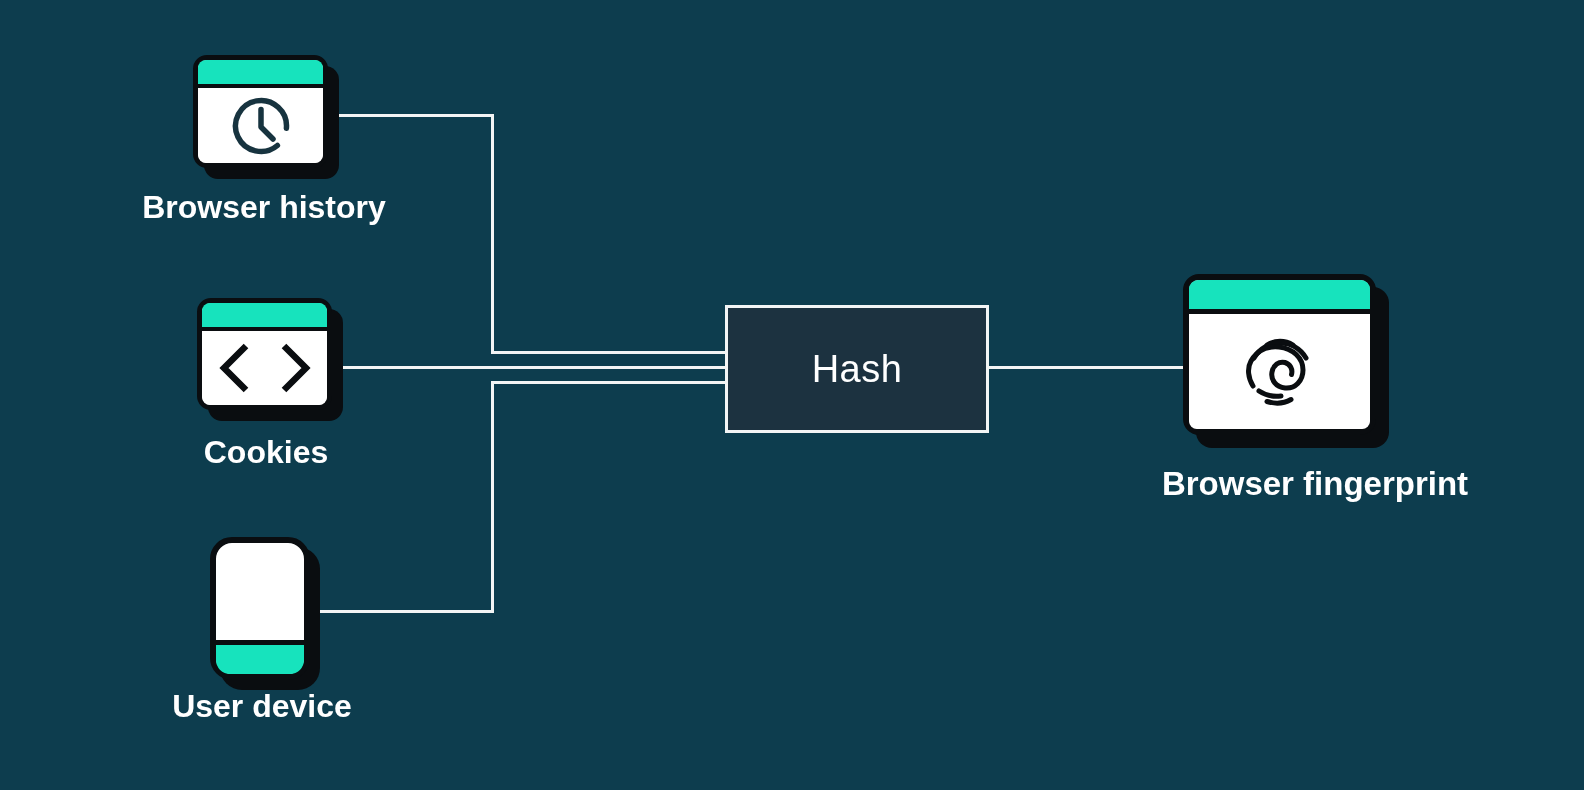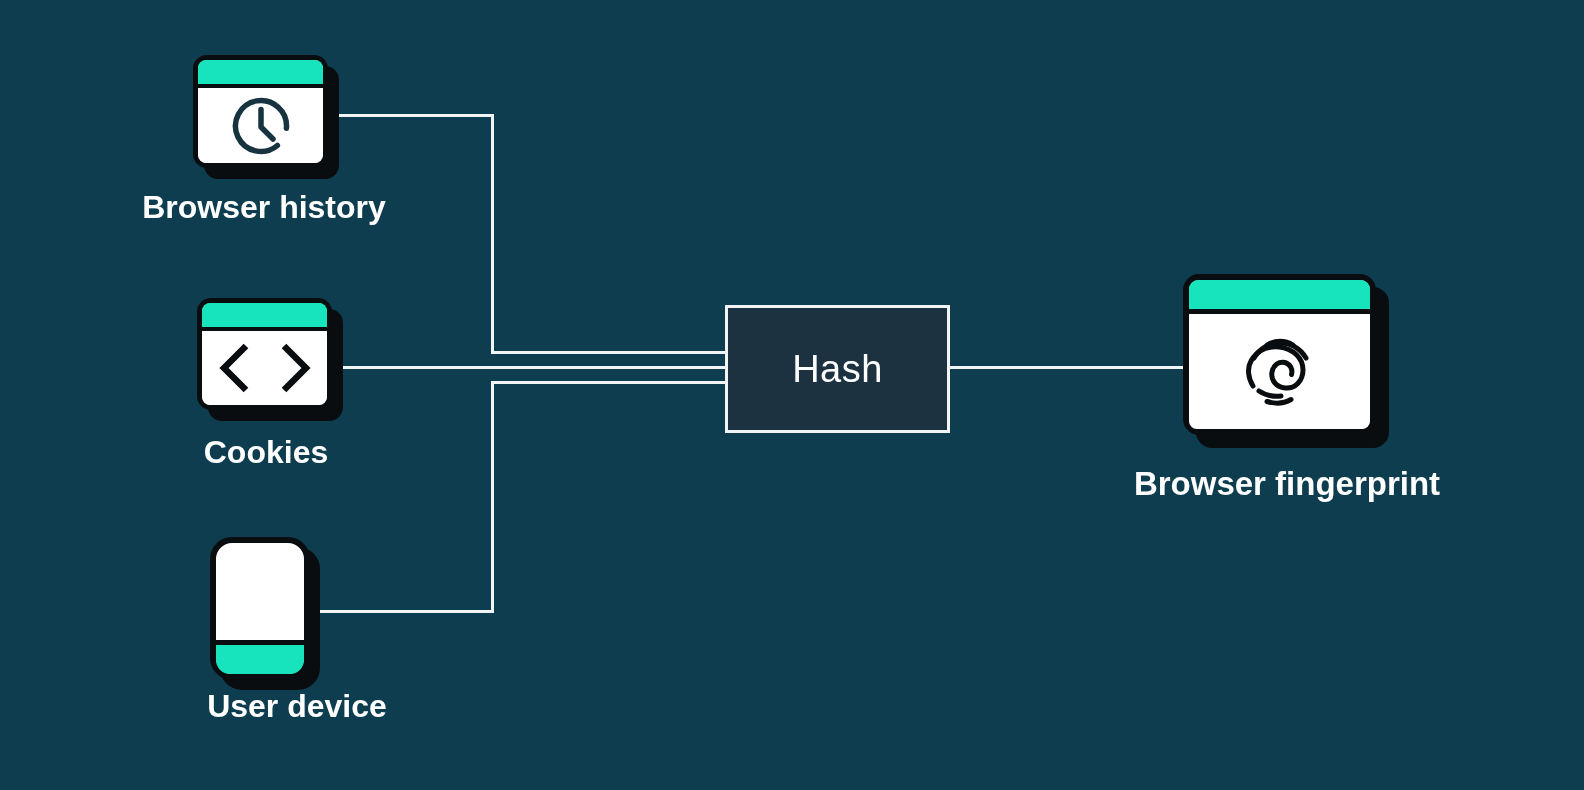--- a/index.html
+++ b/index.html
@@ -111,21 +111,21 @@
   
   .node-label {
     position: absolute;
     transform: translateX(-50%);
     color: var(--text);
     font-size: 32px;
     font-weight: 700;
     white-space: nowrap;
     z-index: 2;
   }
-  .node-label.big { font-size: 33px; }
+  .node-label.big { font-size: 33px; margin-left: 28px; }
 
   .icon-svg { display: block; }
 </style>
 </head>
 <body>
 
 <div class="stage">
 
   <div class="line h" style="left:324px; top:114px; width:170px;"></div>
   <div class="line v" style="left:491px; top:114px; height:240px;"></div>
@@ -157,23 +157,23 @@
         <path d="M 31 6 L 9 28 L 31 50" stroke="var(--ink)" stroke-width="6.5" stroke-linejoin="miter"></path>
         <path d="M 69 6 L 91 28 L 69 50" stroke="var(--ink)" stroke-width="6.5" stroke-linejoin="miter"></path>
       </svg>
     </div>
   </div>
   <div class="node-label" style="left:266px; top:434px;">Cookies</div>
 
   <div class="phone" style="left:210px; top:537px; width:100px; height:143px;">
     <div class="phone-bottom-bar"></div>
   </div>
-  <div class="node-label" style="left:262px; top:688px;margin-left:35px;">User device</div>
+  <div class="node-label" style="left:262px; top:688px;">User device</div>
 
-  <div class="hash-box" style="left:725px; top:305px; width:225px; height:128px;">
+  <div class="hash-box" style="left:725px; top:305px; width:264px; height:128px;">
     <span class="hash-label">Hash</span>
   </div>
 
   <div class="window large" style="left:1183px; top:274px; width:193px; height:161px;">
     <div class="titlebar"></div>
     <div class="body">
       <svg class="icon-svg" width="86" height="86" viewBox="0 0 86 86" fill="none">
         <path d="M 30 16 C 38 11 48 11 56 16" stroke="var(--ink)" stroke-width="5" stroke-linecap="round"></path>
         <path d="M 17 29 C 23 19 33 14 43 14 C 53 14 63 19 69 29" stroke="var(--ink)" stroke-width="5" stroke-linecap="round"></path>
         <path d="M 16 57 C 11 49 10 39 14 32 C 20 21 31 17 42 18 C 56 19.5 66 29 66 41 C 66 52 58 60 48 59 C 39 58 33.5 51 35 43 C 36.3 36 42 32 48 33.5 C 53 35 56 40 54.5 45.5" stroke="var(--ink)" stroke-width="5" stroke-linecap="round"></path>

